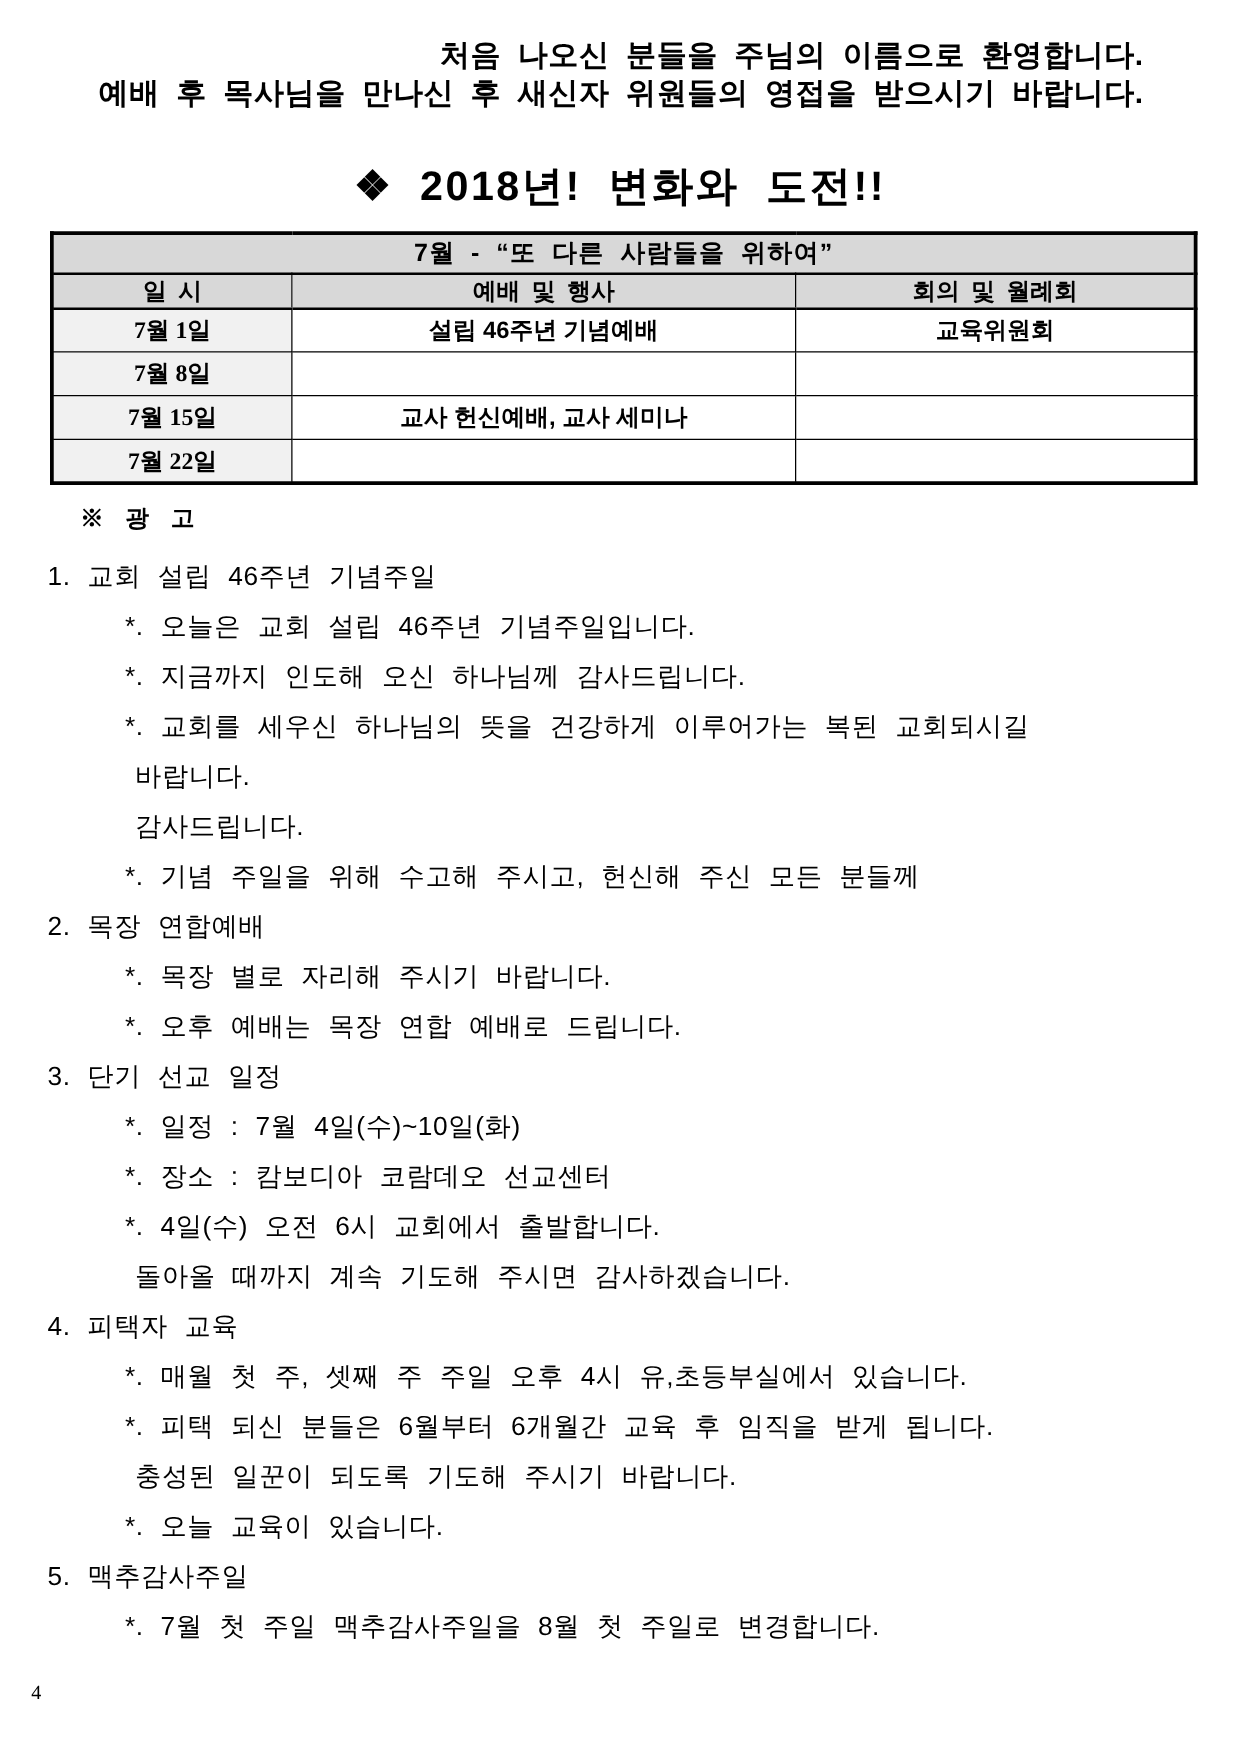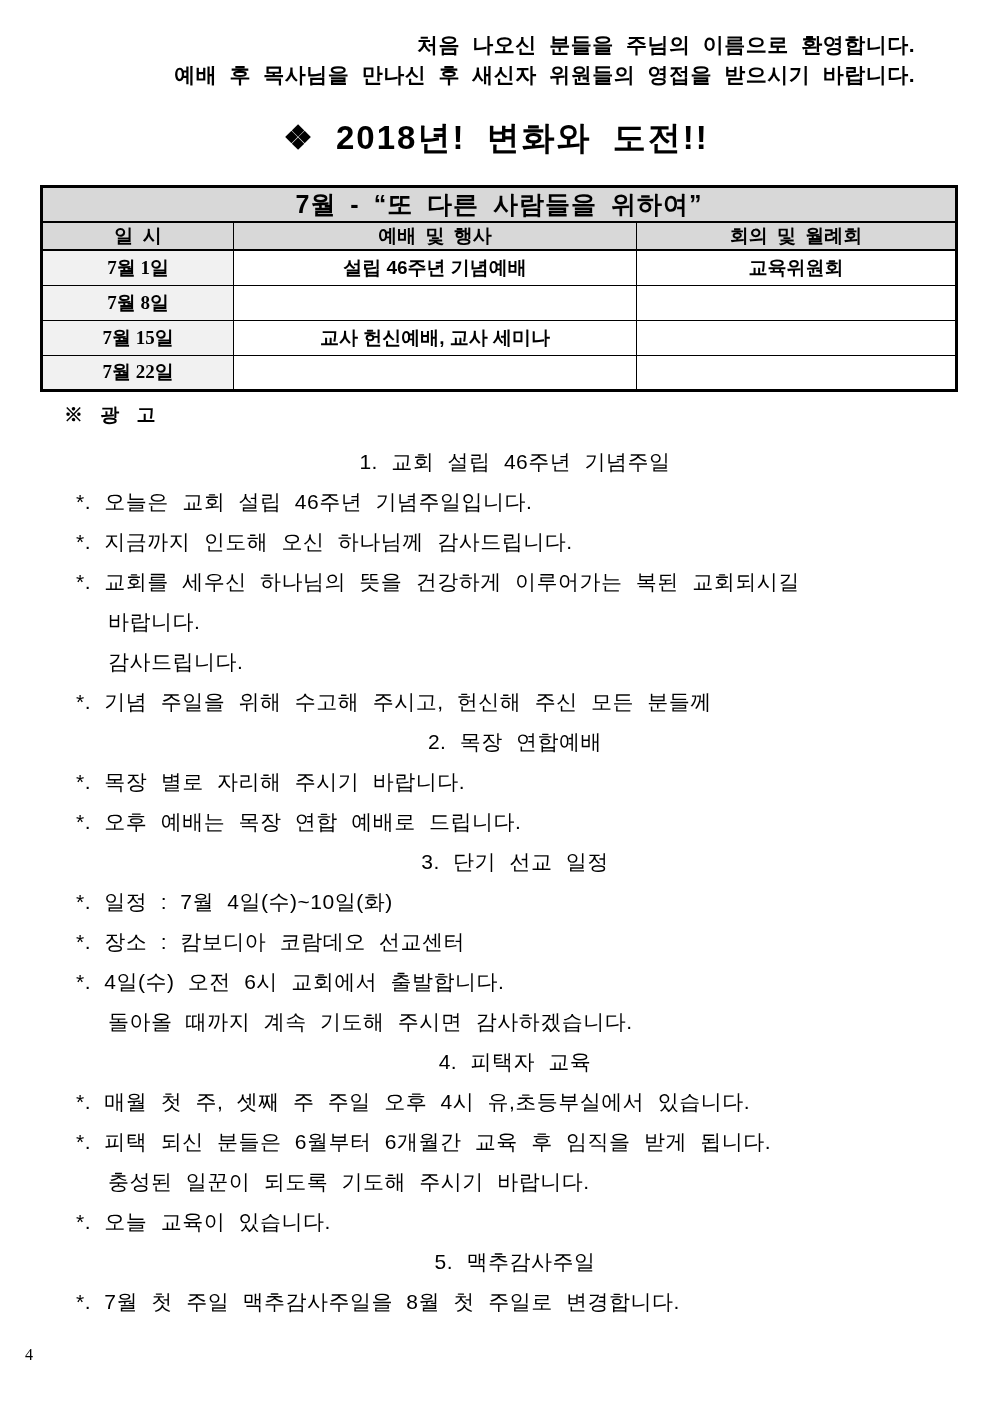--- a/index.html
+++ b/index.html
@@ -11,45 +11,45 @@
   }
   .page {
     position:relative; width:992px; height:1403px;
     background:#ffffff; overflow:hidden;
   }
 
   
   .welcome {
     position:absolute; top:30px; right:77px;
     text-align:right; font-weight:bold;
-    font-size:21px; line-height:30px;
+    font-size:24px; line-height:30px;
     word-spacing:6px; letter-spacing:0.5px;
   }
 
   
   .doc-title {
-    position:absolute; top:116px; left:0; width:100%;
+    position:absolute; top:127px; left:0; width:100%;
     text-align:center; font-weight:bold; font-size:33px;
     letter-spacing:2px; word-spacing:10px;
   }
 
   
   .table-wrap { position:absolute; top:185px; left:40px; width:915px; }
   table.schedule {
     width:100%; border-collapse:collapse; table-layout:fixed;
     border:3px solid #000;
   }
   table.schedule td {
     border:1.5px solid #000;
     text-align:center; vertical-align:middle;
     font-weight:bold; font-size:19px;
     overflow:hidden; white-space:nowrap;
   }
   tr.caption-row td {
-    height:32px; font-size:25px; letter-spacing:1px; word-spacing:6px;
+    height:32px; font-size:20px; letter-spacing:1px; word-spacing:6px;
     border-bottom:2px solid #000;
   }
   tr.head-row td { height:27px; border-bottom:2.5px solid #000; word-spacing:4px; }
   tr.body-row td { height:35px; }
   .shade { background:#d8d8d8; }
   td.date-cell { background:#f1f1f1;font-family:Liberation Serif, serif; }
   .col-date  { width:192px; }
   .col-event { width:403px; }
   .col-meet  { width:320px; }
 
@@ -57,22 +57,22 @@
   .announcements { position:absolute; top:402px; left:0; width:992px; }
   .ann-heading {
     margin-left:64px; margin-bottom:14px;
     font-size:19px; font-weight:bold; letter-spacing:6px;
   }
   .ann-line {
     font-size:21px; line-height:40px;
     letter-spacing:0.5px; word-spacing:7px;
     white-space:nowrap;
   }
-  .num-line  { padding-left:38px;text-align:center; }
-  .sub-line  { padding-left:76px; }
+  .num-line  { padding-left:38px; }
+  .sub-line  { padding-left:100px; }
   .cont-line { padding-left:108px; }
 
   
   .page-number {
     position:absolute; left:25px; top:1346px;
     font-size:16px; font-family:"Liberation Serif", serif;
   }
 </style>
 </head>
 <body>

